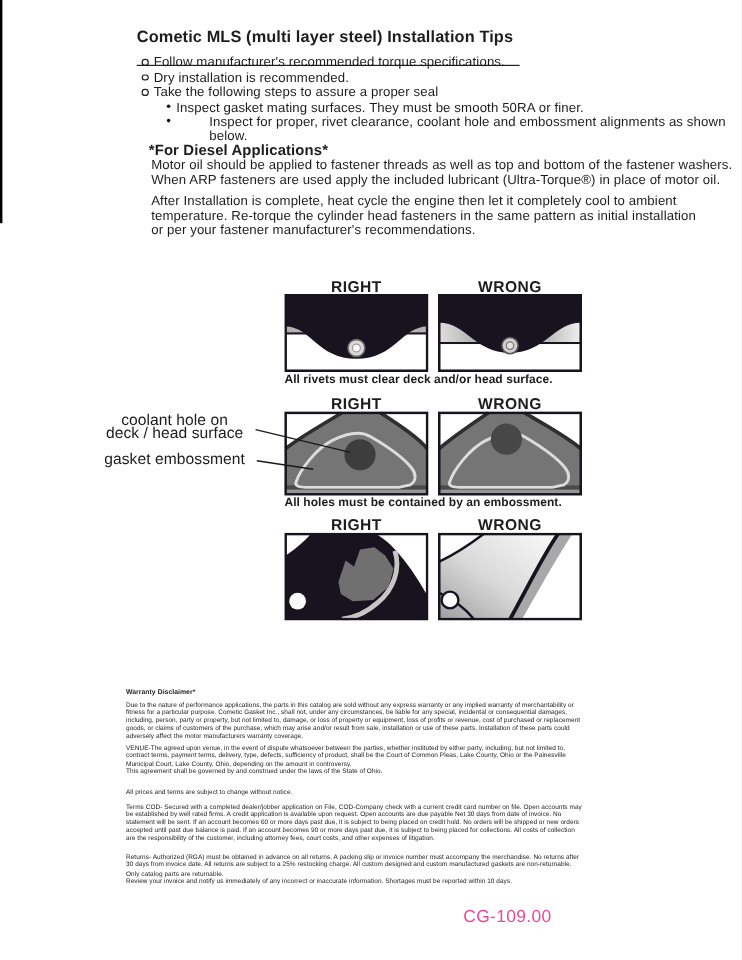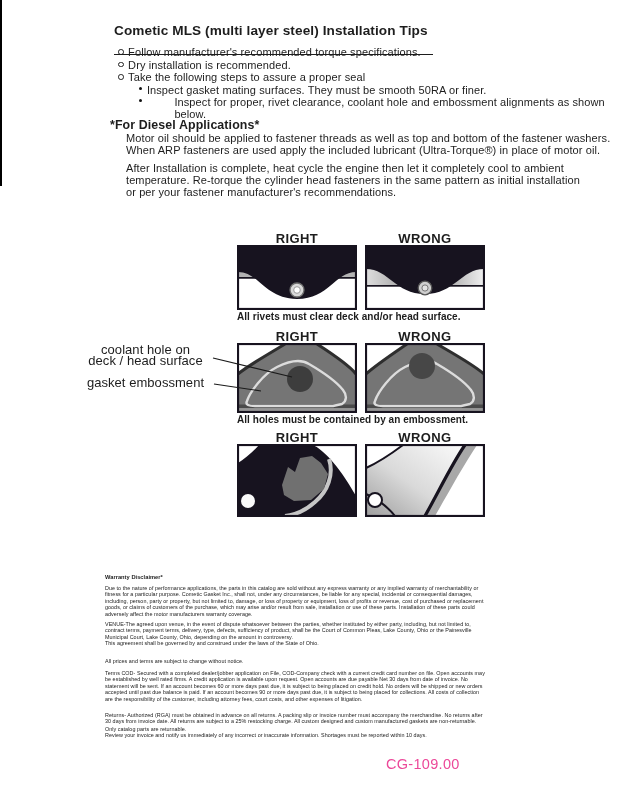--- a/index.html
+++ b/index.html
@@ -7,21 +7,21 @@
         font-family:"Liberation Sans",sans-serif;color:#1d1d1d;overflow:hidden;margin:0 auto;}
   .abs{position:absolute;}
   .ml{white-space:pre-line;}
   .edge-line{left:0;top:0;width:2px;height:186px;background:#000;}
   .title{left:114px;top:23px;font-size:13.6px;font-weight:700;
          border-bottom:1.6px solid #1d1d1d;padding:0 5px 16px 0;letter-spacing:0.1px;}
   .body-text{font-size:11px;line-height:12.2px;letter-spacing:0.1px;margin-left:12px;}
   .bullet-row{display:flex;align-items:flex-start;gap:4.5px;height:12px;}
   .b-hollow{width:3.6px;height:3.6px;border:1px solid #222;border-radius:50%;margin-top:3.4px;flex:0 0 auto;}
   .b-solid{width:3.4px;height:3.4px;background:#111;border-radius:50%;margin-top:3.6px;flex:0 0 auto;}
-  .diesel-h{left:110px;top:118px;font-size:12.4px;font-weight:700;letter-spacing:0.1px;}
+  .diesel-h{left:124px;top:118px;font-size:12.4px;font-weight:700;letter-spacing:0.1px;}
   .p1{left:114px;top:132px;}
   .p2{left:114px;top:161.5px;}
   .note{left:114px;top:204px;}
   .rw-label{width:120px;text-align:center;font-size:13px;font-weight:700;letter-spacing:0.4px;}
   .caption{font-size:10px;font-weight:700;line-height:11.3px;letter-spacing:0.05px;}
   .annot{font-size:13px;line-height:11px;text-align:center;width:131px;left:80px;letter-spacing:0.05px;}
   .warranty{left:105px;width:415px;font-size:5.4px;line-height:6.45px;letter-spacing:0.04px;color:#222;}
   .warranty-h{font-weight:700;font-size:5.7px;}
   .pagenum{left:386px;top:756px;font-size:14.5px;letter-spacing:0.3px;color:#ec4899;}
   svg{display:block;}

